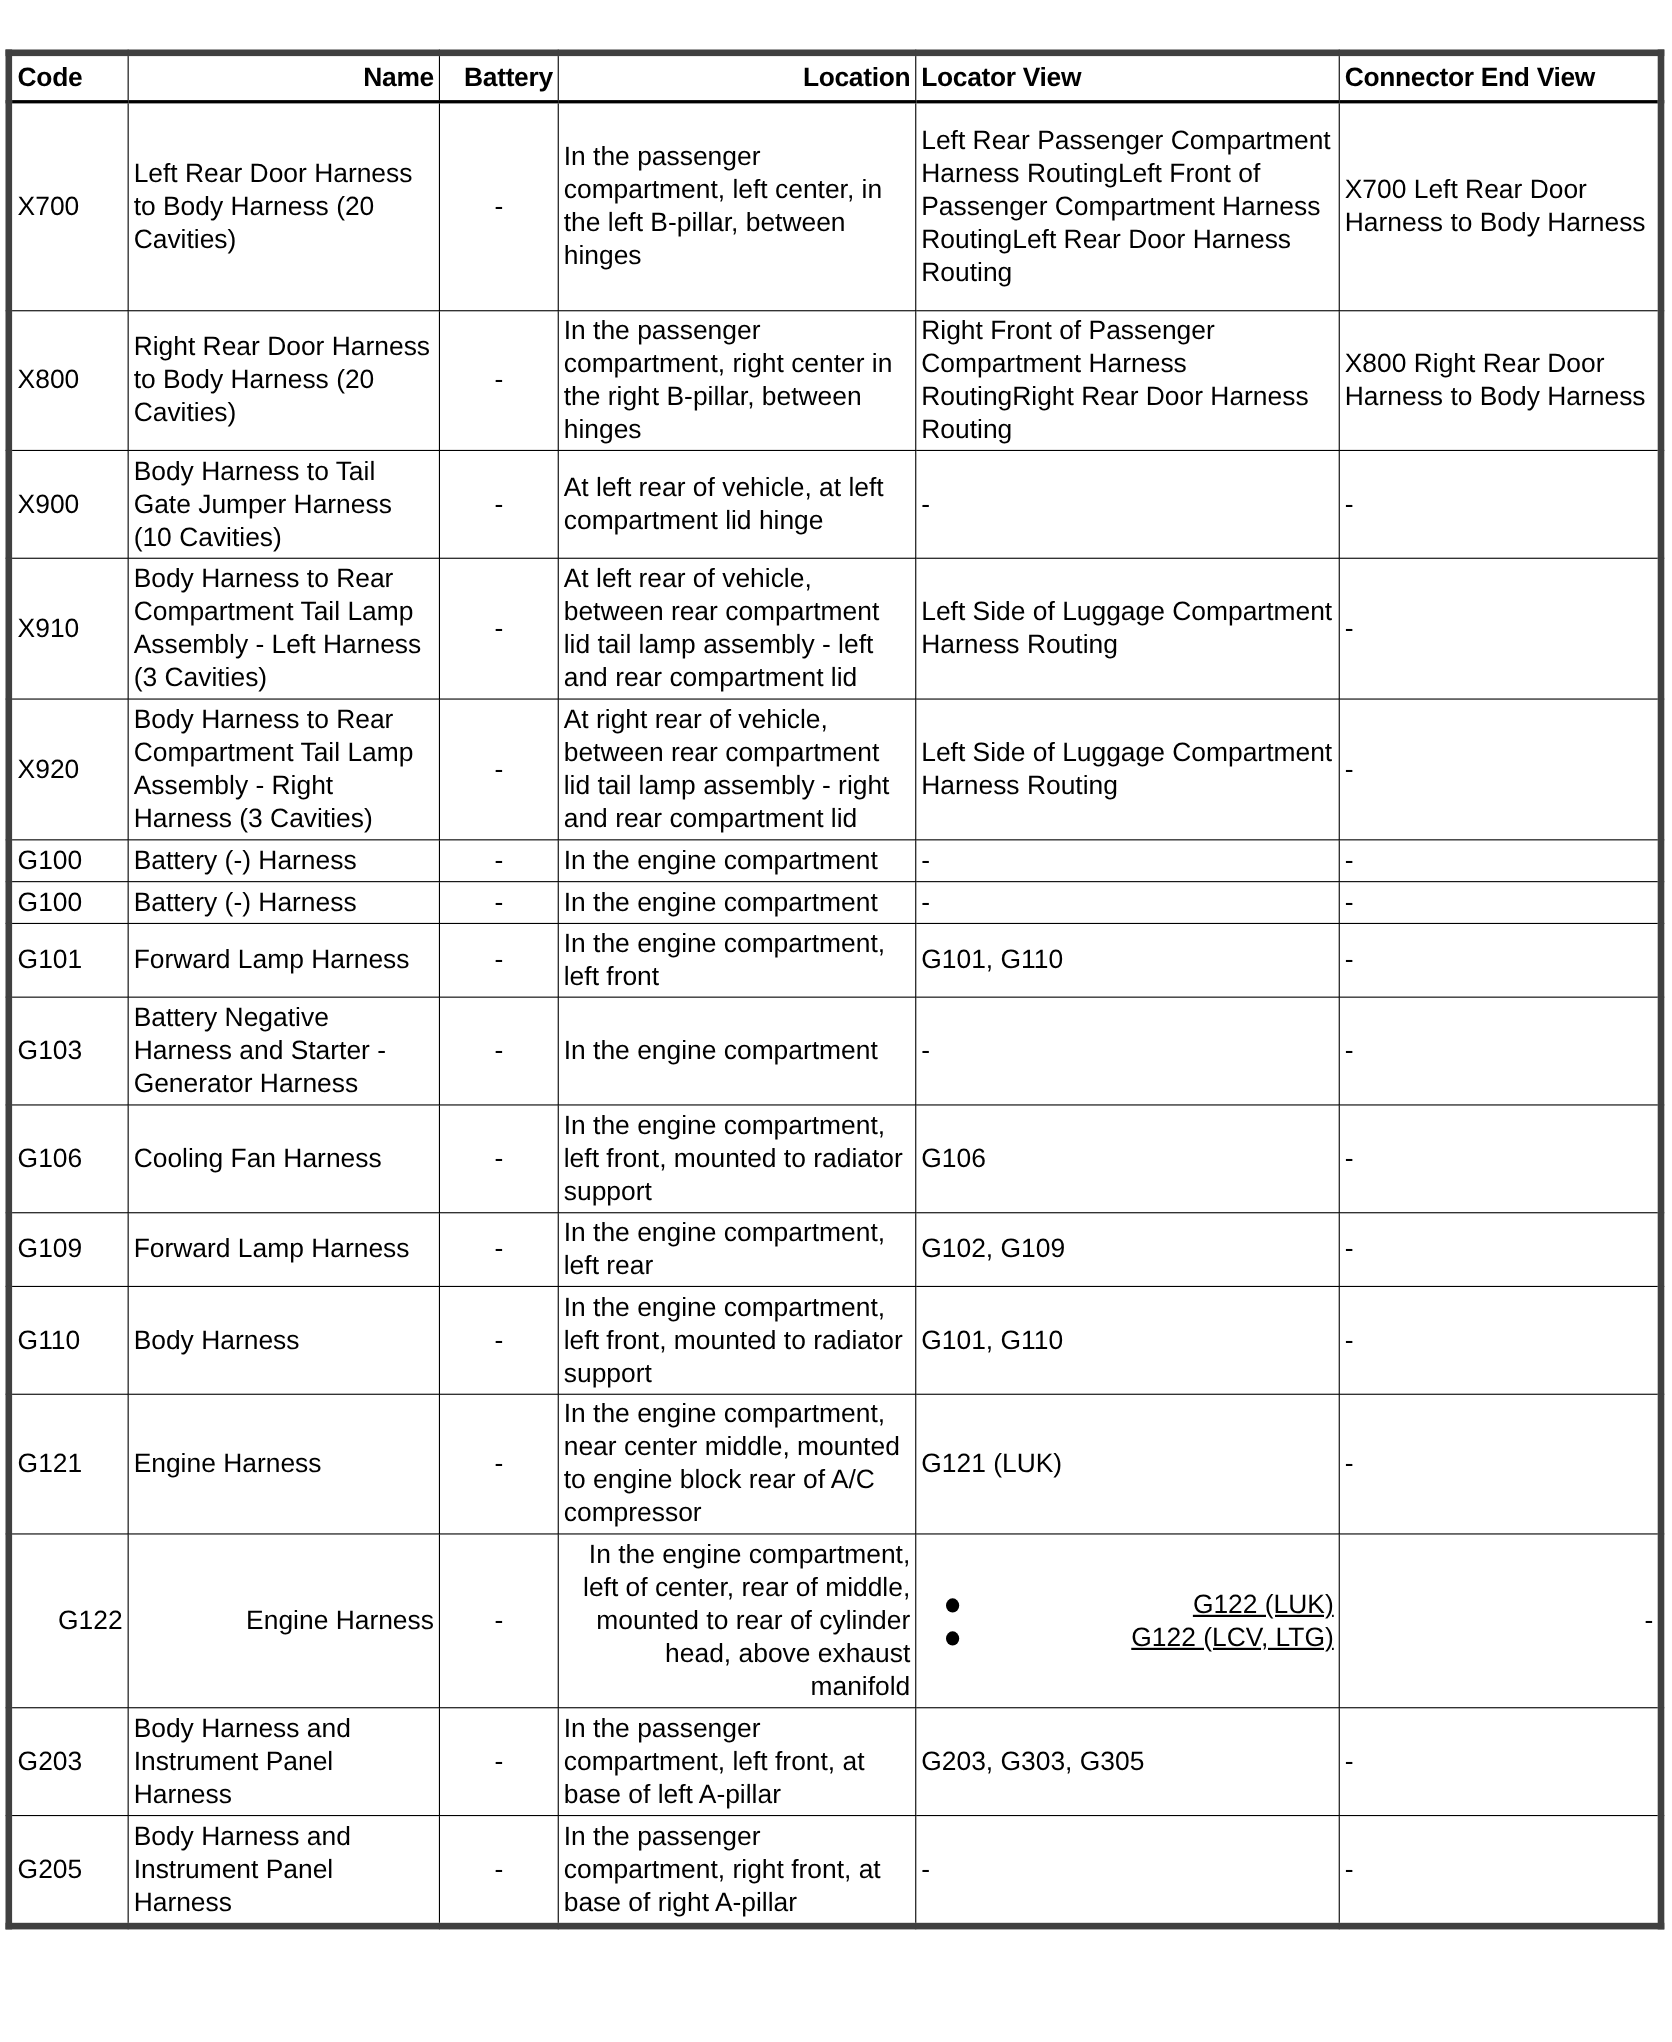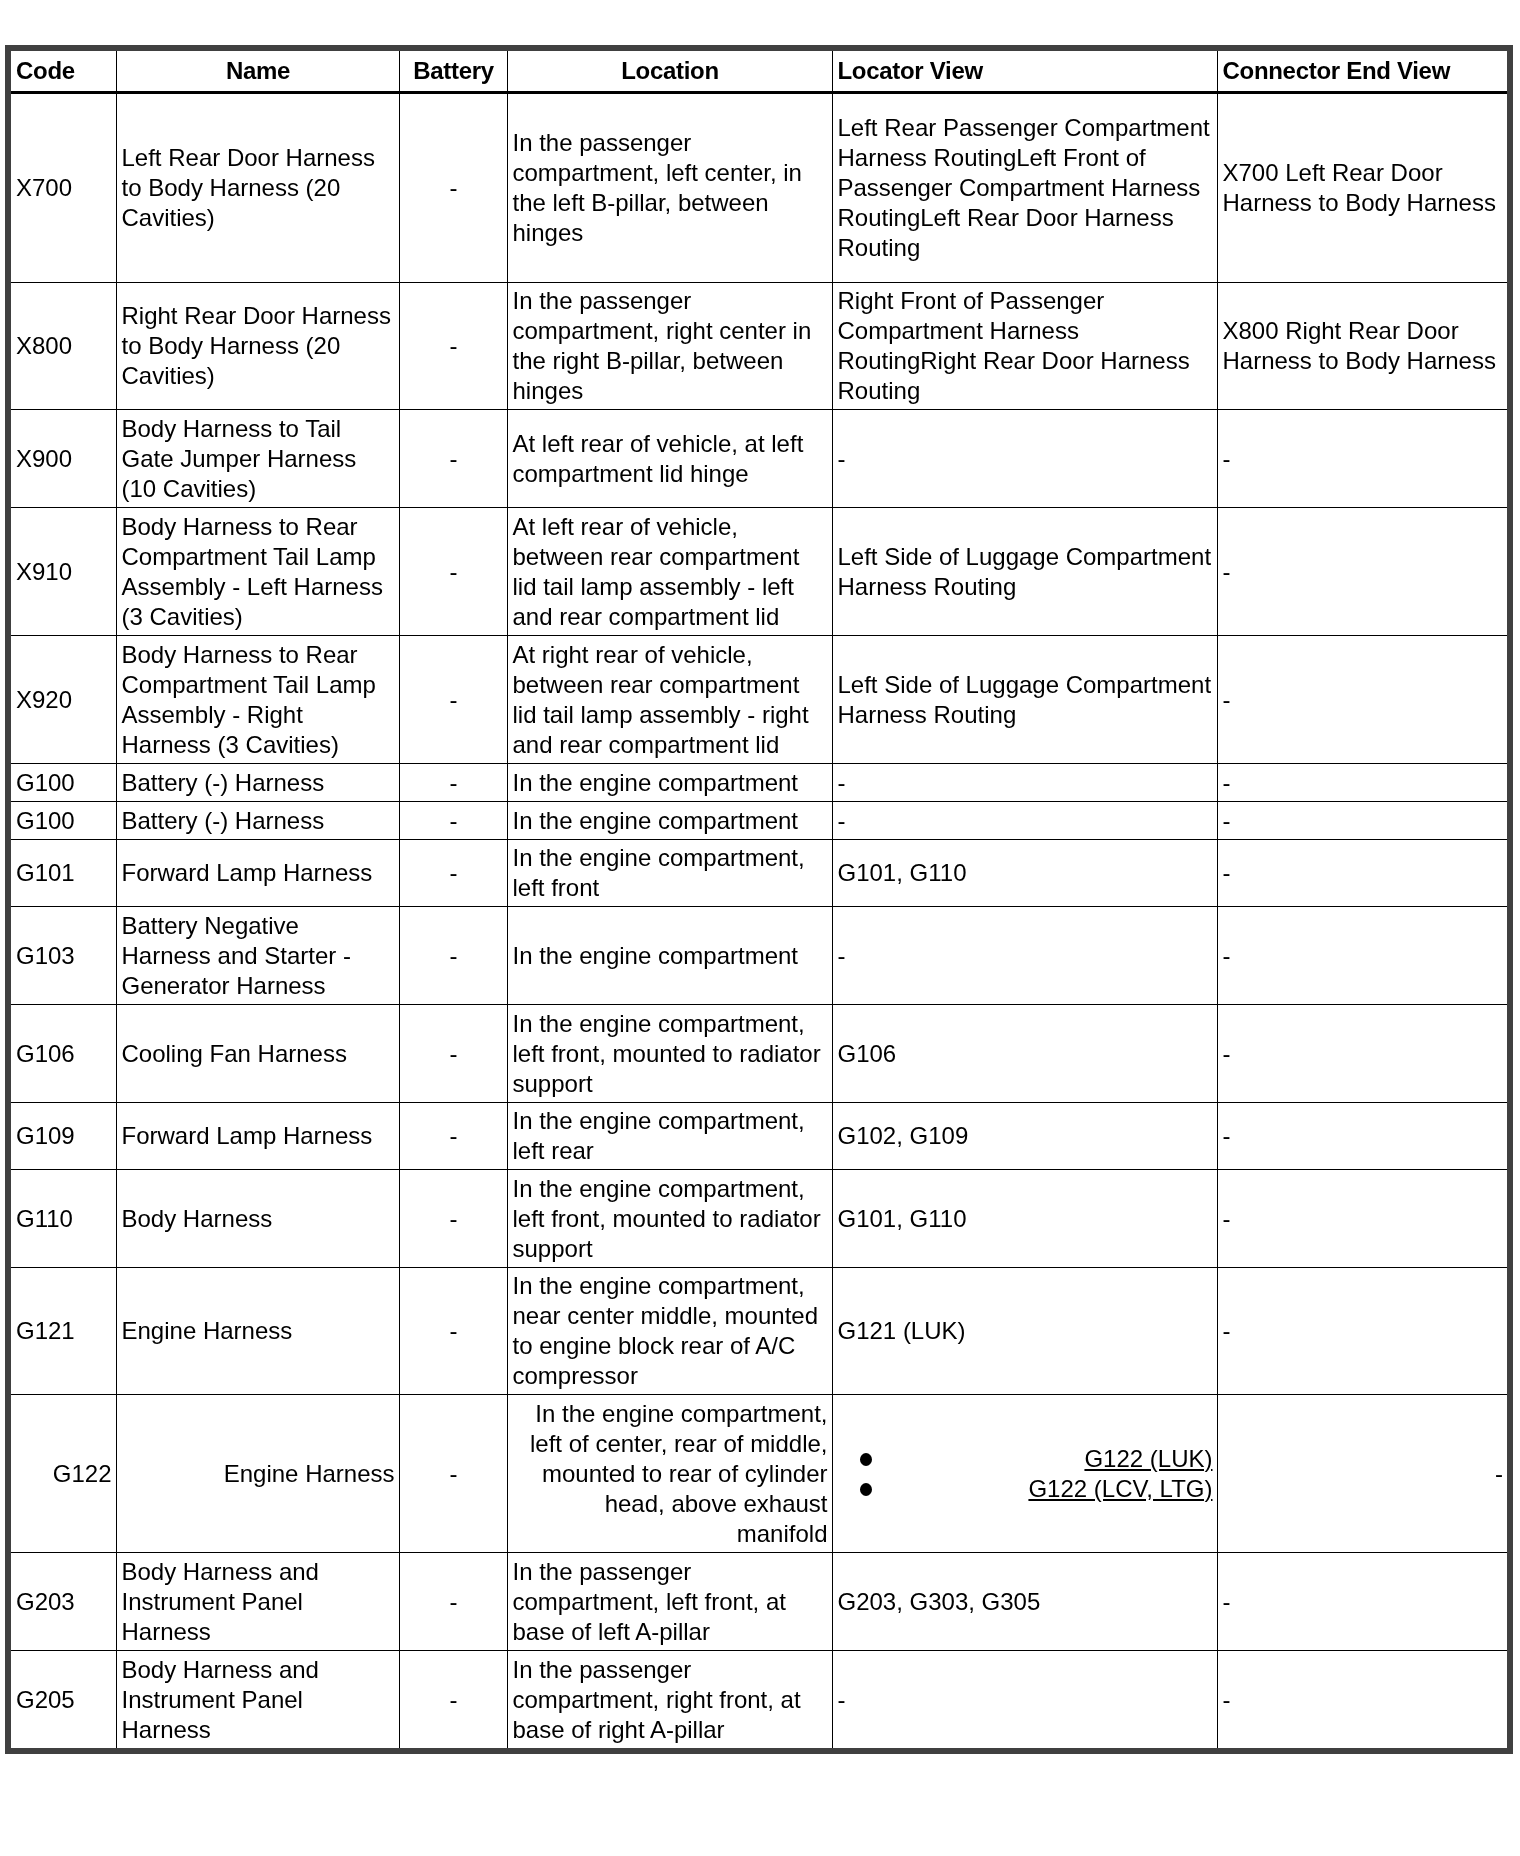--- a/index.html
+++ b/index.html
@@ -29,21 +29,21 @@
     border: 1.5px solid #000000;
     font-size: 24px;
     line-height: 30px;
     vertical-align: middle;
     padding: 0 4px 0 5px;
     word-wrap: break-word;
   }
   table.conn th {
     height: 40px;
     font-weight: bold;
-    text-align: center;
+    text-align: right;
     border-bottom: 3px solid #000000;
     letter-spacing: -0.3px;
   }
   table.conn th.left { text-align: left; }
   table.conn td.opt { text-align: center; }
   col.c-code { width: 108px; }
   col.c-name { width: 283px; }
   col.c-opt { width: 108px; }
   col.c-loc { width: 325px; }
   col.c-locator { width: 385px; }

